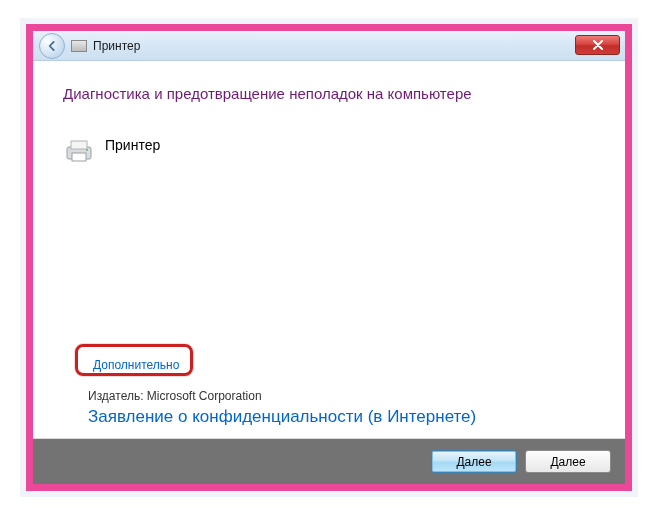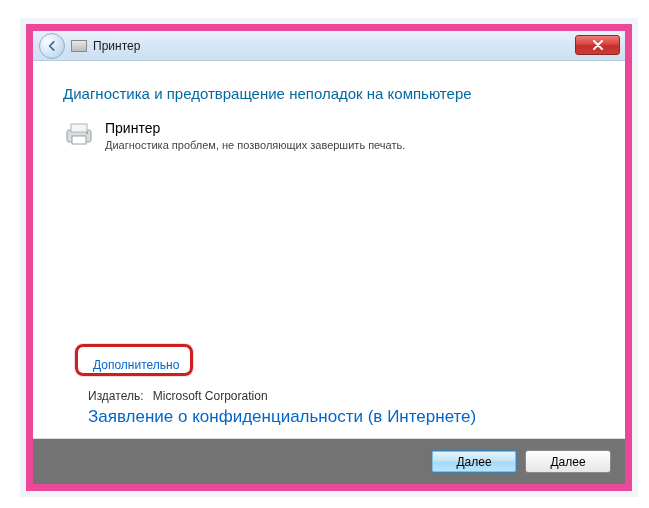--- a/index.html
+++ b/index.html
@@ -57,23 +57,23 @@
     border: 1px solid #8e2622;
     border-radius: 3px;
     display: flex; align-items: center; justify-content: center;
   }
   .close-btn svg { width: 12px; height: 10px; }
   .content {
     padding: 24px 30px 0 30px;
     height: 388px;
   }
   .heading {
-    color: #0369a1;
+    color: #701a75;
     font-size: 15px;
-    margin-bottom: 18px;
+    margin-bottom: 35px;
   }
   .item-row { display: flex; align-items: flex-start; }
   .printer-icon {
     width: 32px; height: 24px;
     margin-right: 10px;
     margin-top: 2px;
   }
   .printer-icon svg { width: 32px; height: 24px; }
   .item-title { font-size: 14px; color: #000; line-height: 1.2; }
   .item-desc { font-size: 11px; color: #444; margin-top: 2px; }
@@ -90,21 +90,21 @@
     border: 3px solid #cc1f1f;
     border-radius: 8px;
     pointer-events: none;
     box-shadow: 0 0 0 1px rgba(204,31,31,0.15);
   }
   .publisher-row {
     position: absolute;
     left: 55px; top: 358px;
     font-size: 12px; color: #333;
   }
-  .publisher-row .label { color: #333; margin-right: 6px; }
+  .publisher-row .label { color: #333; }
   .privacy-link {
     position: absolute;
     left: 55px; top: 376px;
     color: #0066cc; font-size: 17px; cursor: pointer;
   }
   .footer {
     position: absolute;
     left: 0; right: 0; bottom: 0;
     height: 46px;
     background: #737373;
@@ -159,21 +159,20 @@
       <div class="printer-icon">
         <svg viewBox="0 0 32 24">
           <rect x="4" y="8" width="24" height="12" rx="2" fill="#d9dde0" stroke="#9aa0a6"></rect>
           <rect x="8" y="2" width="16" height="8" fill="#f5f5f5" stroke="#b0b4b8"></rect>
           <rect x="9" y="14" width="14" height="8" fill="#ffffff" stroke="#9aa0a6"></rect>
           <circle cx="24" cy="11" r="1" fill="#6fb36f"></circle>
         </svg>
       </div>
       <div>
         <div class="item-title">Принтер</div>
-        <div class="item-desc">Диагностика проблем, не позволяющих завершить печать.</div>
       </div>
     </div>
   </div>
 
   <div class="advanced-wrap">
     <span class="advanced-link">Дополнительно</span>
   </div>
   <div class="highlight-ring"></div>
 
   <div class="publisher-row">

